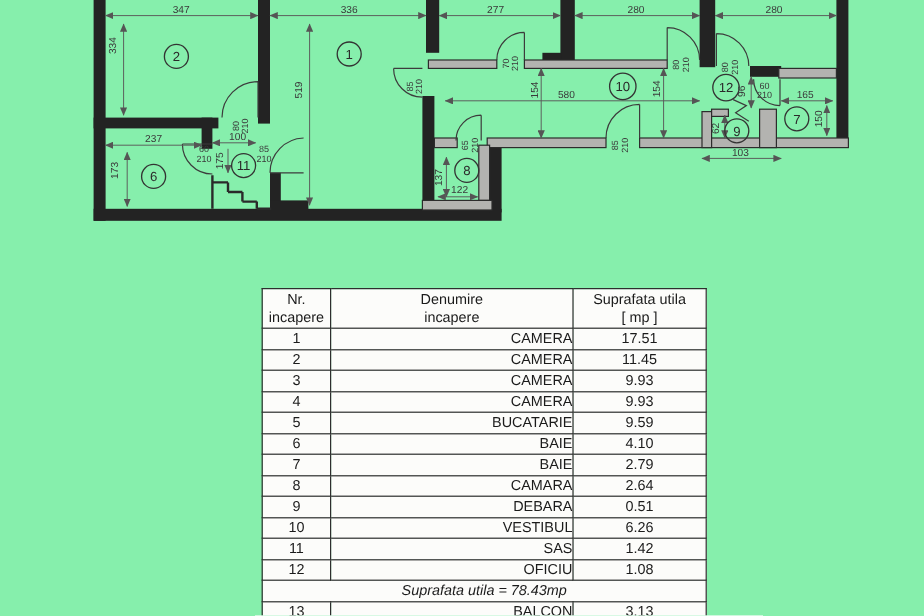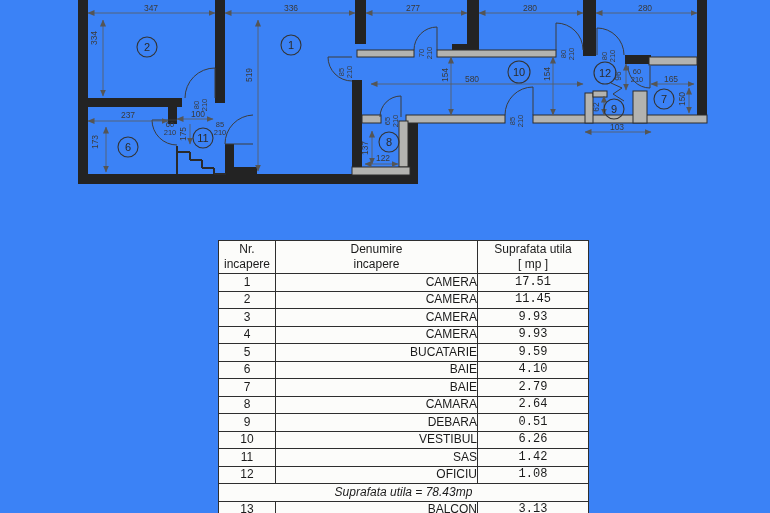--- a/index.html
+++ b/index.html
@@ -1,16 +1,16 @@
 <!DOCTYPE html>
 <html><head>
 <meta charset="utf-8">
 <style>
   html,body{margin:0;padding:0;background:#ffffff;}
-  #page{position:relative;width:770px;height:513px;background:#3b82f6;overflow:hidden;
+  #page{position:relative;width:770px;height:513px;background:#86efac;overflow:hidden;
         font-family:"Liberation Sans",sans-serif;color:#1e1e1e;}
   #plan-svg{position:absolute;left:0;top:0;}
   
   .wall-black{fill:#232323;}
   .wall-gray{fill:#b3b3b0;stroke:#2c2c2c;stroke-width:1;}
   .door{fill:none;stroke:#3c3c3c;stroke-width:1;}
   .dimline{stroke:#5a5a5a;stroke-width:0.8;fill:none;}
   .steps{fill:none;stroke:#2a2a2a;stroke-width:2;}
   .zig{fill:none;stroke:#3c3c3c;stroke-width:1;}
   .dim-label{font-size:8.5px;fill:#3a3a3a;}
@@ -23,21 +23,21 @@
               table-layout:fixed;font-size:12px;color:#1b1b1b;}
   #area-table th,#area-table td{border:1px solid #2e2e2e;padding:0;font-weight:normal;
               line-height:1.25;background:#fcfcfa;}
   #area-table th{height:32px;text-align:center;vertical-align:middle;font-size:12px;margin-top:28px;}
   #area-table td{height:16.5px;vertical-align:middle;}
   .col-nr{width:57px;}
   .col-name{width:202px;}
   .col-area{width:111px;}
   td.nr{text-align:center;}
   td.name{text-align:right;padding-left:8px;}
-  td.area{text-align:center;font-family:Liberation Mono, monospace;}
+  td.area{text-align:center;}
   td.summary{text-align:center;height:15px;font-style:italic;}
 </style>
 </head>
 <body>
 
 <div id="page">
 
   <svg id="plan-svg" width="770" height="205" viewBox="0 0 770 205">
     <defs>
       <marker id="arw" markerUnits="userSpaceOnUse" markerWidth="7" markerHeight="6" refX="6.5" refY="3" orient="auto">

